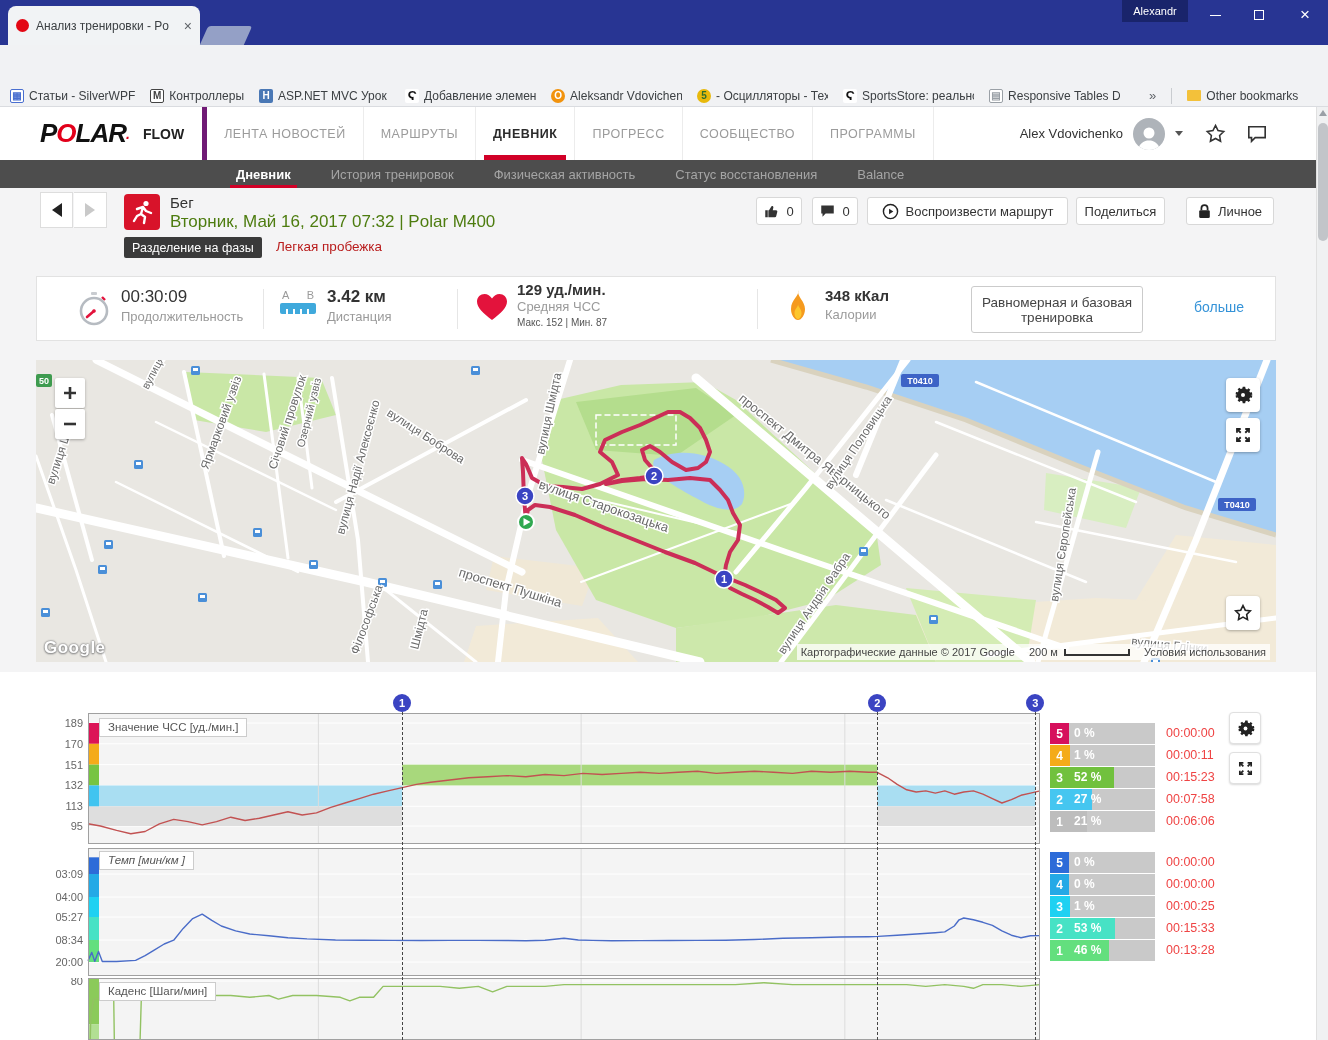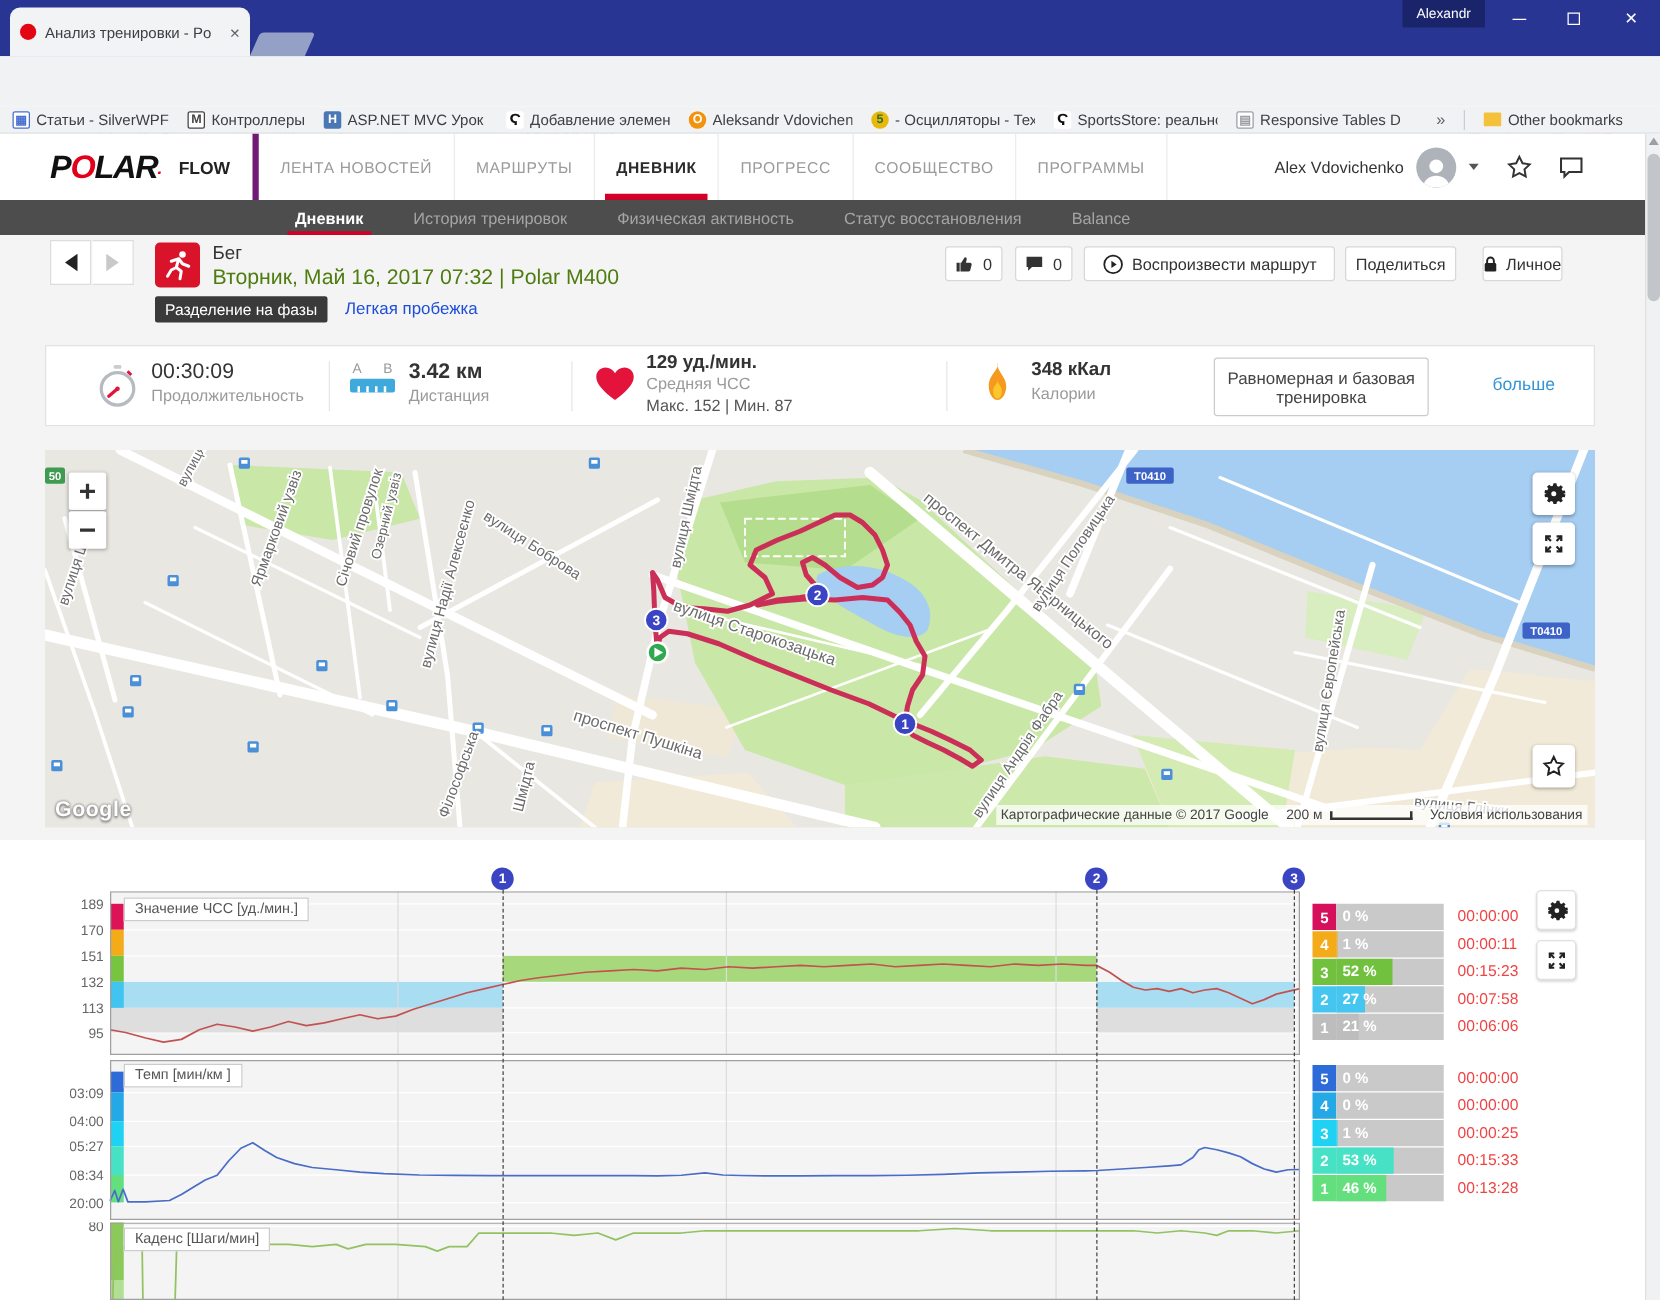--- a/index.html
+++ b/index.html
@@ -58,28 +58,28 @@
   .whitebg { position:absolute; left:0; top:672px; width:1328px; height:368px; background:#fff; }
 
   
   .histbtn { position:absolute; top:192px; width:33px; height:36px; background:#fff; border:1px solid #ddd; display:flex; align-items:center; justify-content:center; }
   .tri-l { width:0; height:0; border-top:7px solid transparent; border-bottom:7px solid transparent; border-right:10px solid #222; }
   .tri-r { width:0; height:0; border-top:7px solid transparent; border-bottom:7px solid transparent; border-left:10px solid #c9c9c9; }
   .sporticon { position:absolute; left:124px; top:194px; width:36px; height:36px; background:#d8132a; border-radius:4px; display:flex; align-items:center; justify-content:center; }
   .t-sport { position:absolute; left:170px; top:194px; font-size:15px; color:#333; }
   .t-date { position:absolute; left:170px; top:212px; font-size:17px; color:#4d7c0f; }
   .t-tag { position:absolute; left:124px; top:237px; height:21px; background:#3a3a3a; color:#fff; font-size:12.5px; display:flex; align-items:center; padding:4px 8px; border-radius:2px; }
-  .t-note { position:absolute; left:276px; top:239px; font-size:13.5px; color:#1d4ed8; }
+  .t-note { position:absolute; left:276px; top:239px; font-size:13.5px; color:#b91c1c; }
   .hbtn { position:absolute; top:197px; height:28px; background:#fff; border:1px solid #d8d8d8; border-radius:3px; display:flex; align-items:center; justify-content:center; gap:7px; font-size:13px; color:#333; cursor:pointer; }
 
   
   .stats { position:absolute; left:36px; top:276px; width:1240px; height:65px; background:#fff; border:1px solid #e2e2e2; }
   .stat-val { font-size:17px; color:#333; }
   .stat-lab { font-size:13px; color:#9a9a9a; }
-  .stat-sub { font-size:13px; color:#555; }
+  .stat-sub { font-size:10px; color:#555; }
   .vdiv { position:absolute; top:12px; height:40px; width:1px; background:#e6e6e6; }
   .benefit { position:absolute; left:934px; top:9px; width:172px; height:47px; border:1px solid #cbcbcb; border-radius:3px; background:#fff; display:flex; align-items:center; justify-content:center; text-align:center; font-size:13.5px; color:#444; padding:0 10px; }
   .more { position:absolute; left:1157px; top:22px; font-size:14px; color:#3593d8; cursor:pointer; }
 
   
   .mapwrap { position:absolute; left:36px; top:360px; width:1240px; height:302px; overflow:hidden; background:#e9e7e2; }
   .mapctl { position:absolute; background:#fff; border-radius:2px; box-shadow:0 1px 3px rgba(0,0,0,.3); display:flex; align-items:center; justify-content:center; }
   .glogo { position:absolute; left:8px; top:278px; font-size:17px; font-weight:bold; color:#fff; letter-spacing:.5px; text-shadow:0 0 2px #8a8a8a,0 0 2px #8a8a8a,0 1px 2px #8a8a8a; }
   .attrib { position:absolute; right:6px; bottom:2px; display:flex; align-items:center; gap:14px; font-size:11px; color:#444; background:rgba(255,255,255,.75); padding:2px 4px; }
   .scalebar { width:66px; height:7px; border-left:2px solid #333; border-right:2px solid #333; border-bottom:2px solid #333; }
@@ -306,21 +306,21 @@
   <div class="hbtn" style="left:867px;width:201px;">
     <svg width="17" height="17" viewBox="0 0 24 24">
         <circle cx="12" cy="12" r="10" fill="none" stroke="#222" stroke-width="2"></circle>
         <path d="M10 8l6 4-6 4z" fill="#222"></path>
       </svg>
     <span>Воспроизвести маршрут</span>
   </div>
   <div class="hbtn" style="left:1076px;width:89px;">
     <span>Поделиться</span>
   </div>
-  <div class="hbtn" style="left:1186px;width:64px;">
+  <div class="hbtn" style="left:1186px;width:88px;">
     <svg width="13" height="15" viewBox="0 0 14 17">
         <rect x="1" y="7" width="12" height="9" rx="1.5" fill="#222"></rect>
         <path d="M3.5 7V4.8a3.5 3.5 0 0 1 7 0V7" fill="none" stroke="#222" stroke-width="2"></path>
       </svg>
     <span>Личное</span>
   </div>
 
   <div class="stats">
     <div class="abs" style="left:40px;top:14px;">
       <svg width="34" height="36" viewBox="0 0 34 36">
@@ -527,21 +527,21 @@
       <span>Картографические данные © 2017 Google</span>
       <span style="display:flex;align-items:center;gap:6px;">
           <span>200 м</span>
           <span class="scalebar"></span>
         </span>
       <span>Условия использования</span>
     </div>
   </div>
 
   <div class="legend" style="left:99px;top:718px;">Значение ЧСС [уд./мин.]</div>
-  <div class="legend" style="left:99px;top:851px;">Темп [мин/км ]</div>
+  <div class="legend" style="left:99px;top:851px;font-style:italic;">Темп [мин/км ]</div>
   <div class="legend" style="left:99px;top:982px;">Каденс [Шаги/мин]</div>
 
   <div class="cbtn" style="top:712px;">
     <svg width="19" height="19" viewBox="0 0 24 24">
         <path d="M12 8a4 4 0 1 0 0 8 4 4 0 0 0 0-8zm9 4 2.2-.4-.5-2.8-2.2.3-1-1.7 1.3-1.8-2.2-1.8-1.6 1.5-1.9-.7L14.6 2h-2.9l-.5 2.2-1.9.7-1.6-1.5-2.2 1.8L6.8 7l-1 1.7-2.2-.3-.5 2.8L5 12l-1.9.6.5 2.8 2.2-.3 1 1.7-1.3 1.8 2.2 1.8 1.6-1.5 1.9.7.5 2.2h2.9l.5-2.2 1.9-.7 1.6 1.5 2.2-1.8-1.3-1.8 1-1.7 2.2.3.5-2.8z" fill="#222"></path>
         <circle cx="12" cy="12" r="2.4" fill="#fff"></circle>
       </svg>
   </div>
   <div class="cbtn" style="top:752px;">
     <svg width="17" height="17" viewBox="0 0 24 24">

